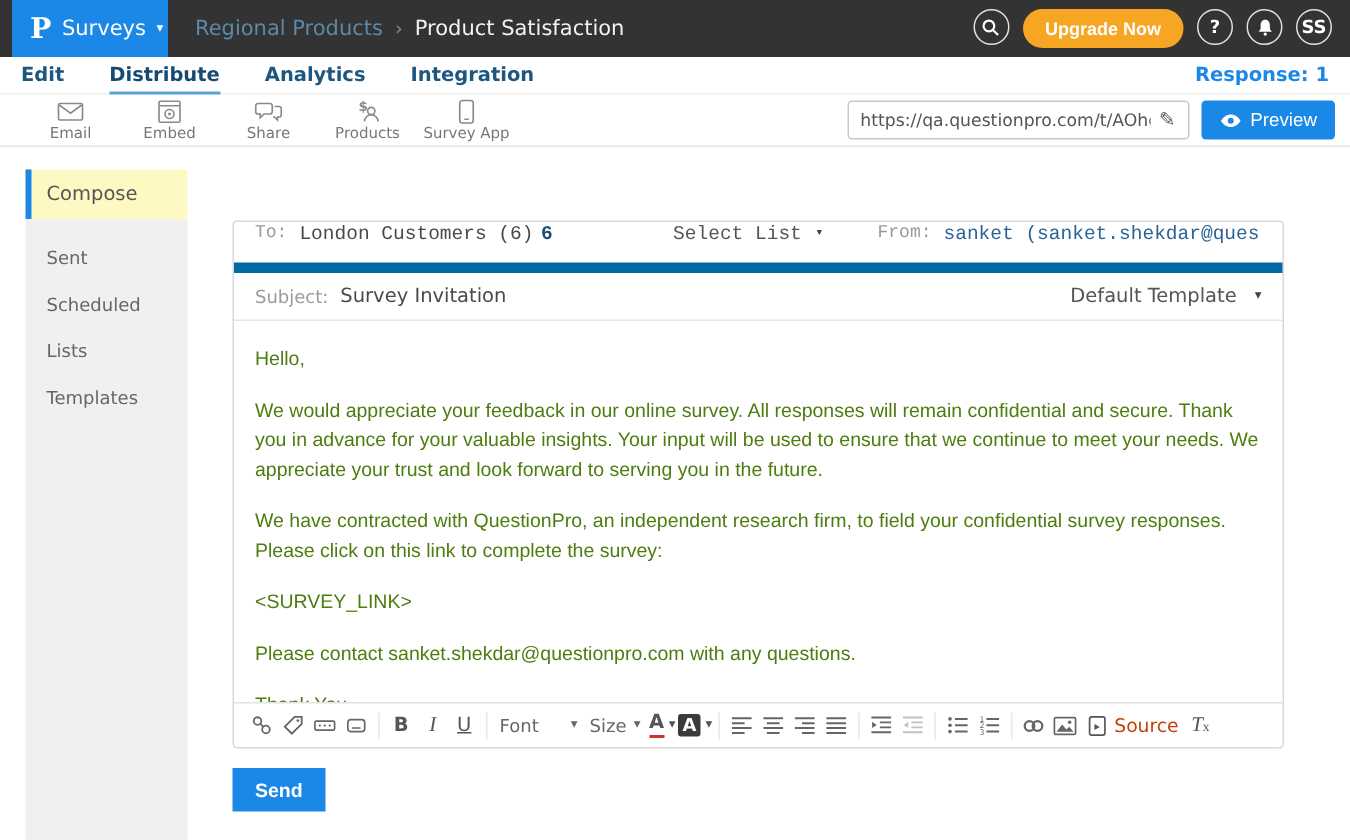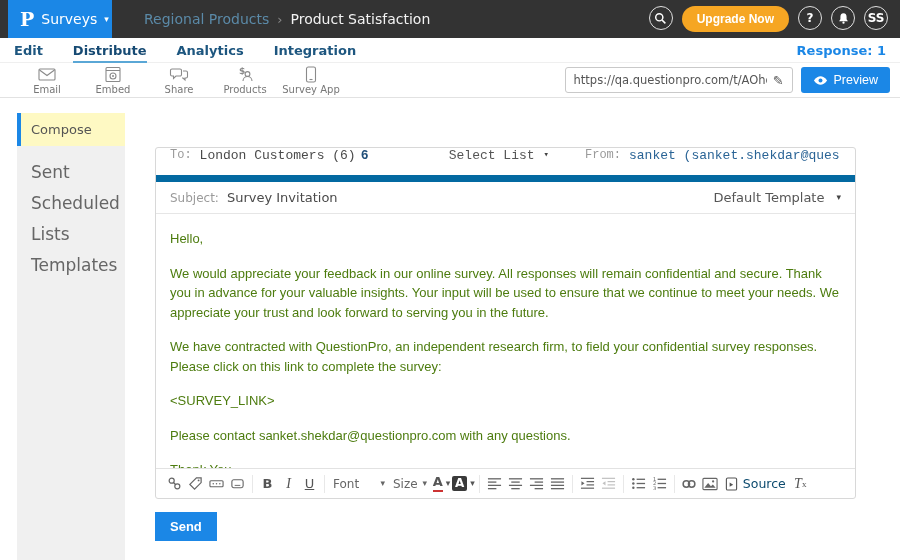--- a/index.html
+++ b/index.html
@@ -6,21 +6,21 @@
   html,body { width:900px; height:560px; overflow:hidden; }
   body { font-family:"DejaVu Sans", sans-serif; background:#fff; position:relative; }
 
   
   .topbar { height:38px; background:#333333; display:flex; align-items:center; }
   .logo-area { margin-left:8px; width:104px; height:38px; background:#1b87e6; display:flex; align-items:center; padding-left:12px; gap:7px; cursor:pointer; }
   .logo-glyph { color:#fff; font-size:19px; font-weight:bold; font-family:"DejaVu Serif", serif; }
   .app-menu-label { color:#fff; font-size:14px; }
   .caret { font-size:9px; line-height:1; }
   .logo-area .caret { color:#fff; }
-  .breadcrumb { margin-left:32px; font-size:14px; display:flex; align-items:center; gap:8px; }
+  .breadcrumb { margin-left:18px; font-size:14px; display:flex; align-items:center; gap:8px; }
   .crumb-parent { color:#5b8aa8; }
   .crumb-sep { color:#8a8a8a; font-size:13px; }
   .crumb-current { color:#f2f2f2; font-weight:500; }
   .top-actions { margin-left:auto; margin-right:12px; display:flex; gap:9px; }
   .circle-btn { width:24px; height:24px; border:1.5px solid #e0e0e0; border-radius:50%; display:flex; align-items:center; justify-content:center; color:#fff; font-size:12px; font-weight:bold; cursor:pointer; background:transparent; }
   .upgrade-btn { background:#f6a623; color:#fff; font-size:12px; font-weight:bold; border:none; border-radius:13px; padding:6px 15px; cursor:pointer; }
 
   
   .subnav { height:24px; background:#fff; display:flex; align-items:flex-start; padding:5px 14px 0 14px; gap:30px; }
   .subnav-item { font-size:13px; font-weight:600; color:#1d567f; cursor:pointer; padding-bottom:3px; }
@@ -36,21 +36,21 @@
   .url-box { width:228px; height:26px; border:1px solid #c9c9c9; border-radius:3px; background:#fff; display:flex; align-items:center; padding:0 8px; cursor:text; }
   .url-text { font-size:11.5px; color:#555; white-space:nowrap; overflow:hidden; }
   .pencil-icon { margin-left:auto; color:#555; font-size:13px; cursor:pointer; padding-left:6px; }
   .preview-btn { height:26px; background:#1b87e6; color:#fff; border:none; border-radius:3px; padding:0 12px; font-size:12.5px; display:flex; align-items:center; gap:6px; cursor:pointer; font-weight:500; }
 
   
   .main { position:relative; height:462px; background:#fff; }
   .sidebar { position:absolute; left:17px; top:15px; width:108px; bottom:0; }
   .side-item-active { height:33px; background:#fef9c3; border-left:4px solid #1b87e6; display:flex; align-items:center; padding-left:10px; font-size:13px; color:#555; cursor:pointer; }
   .side-rest { background:#f0f0f0; position:absolute; top:33px; left:0; right:0; bottom:-15px; padding-top:10px; }
-  .side-item { height:31px; display:flex; align-items:center; padding-left:14px; font-size:17px; color:#666; cursor:pointer; }
+  .side-item { height:31px; display:flex; align-items:center; padding-left:14px; font-size:12px; color:#666; cursor:pointer; }
 
   
   .editor { position:absolute; left:155px; width:701px; top:49px; height:352px; border:1px solid #d8d8d8; border-radius:3px; background:#fff; display:flex; flex-direction:column; }
   .row-to { height:34px; border-bottom:7px solid #0369a1; display:flex; align-items:flex-start; padding:0 14px; font-size:13px;font-family:Liberation Mono, monospace; }
   .row-subject { height:32px; border-bottom:1px solid #e6e6e6; display:flex; align-items:center; padding:0 14px; font-size:13px; }
   .field-label { color:#9a9a9a; font-size:12px; margin-right:8px; }
   .to-value { color:#4a4a4a; }
   .to-count { color:#1f4e79; font-weight:bold; margin-left:5px; }
   .select-list { margin-left:auto; margin-right:36px; color:#555; display:flex; align-items:center; gap:9px; cursor:pointer; }
   .select-list .caret, .template-select .caret { color:#444; }
@@ -67,21 +67,21 @@
   .fbtn.disabled { opacity:0.4; cursor:default; }
   .fsep { width:1px; height:18px; background:#e8e8e8; margin:0 4px; }
   .fbtn-bold { font-weight:bold; font-size:13px; }
   .fbtn-italic { font-style:italic; font-family:"Liberation Serif", serif; font-size:14px; }
   .fbtn-underline { text-decoration:underline; font-size:13px; }
   .fbtn-font { width:60px; justify-content:space-between; padding:0 4px; font-size:12px; color:#666; }
   .fbtn-size { width:42px; justify-content:space-between; padding:0 4px; font-size:12px; color:#666; }
   .fbtn-color { gap:3px; font-size:13px; font-weight:bold; }
   .color-a { border-bottom:2px solid #c33; line-height:1.1; }
   .bg-a { background:#3a3a3a; color:#fff; padding:0 3px; line-height:1.2; border-radius:2px; font-size:12px; }
-  .fbtn-source { gap:5px; font-size:12.5px; color:#0c4a6e; padding:0 4px;text-align:center; }
+  .fbtn-source { gap:5px; font-size:12.5px; color:#c2410c; padding:0 4px;text-align:center; }
   .fbtn-tx { font-family:"Liberation Serif", serif; font-style:italic; font-size:14px; }
   .fbtn-tx sub { font-size:9px; font-style:normal; }
 
   
   .actions { position:absolute; left:155px; top:414px; display:flex; align-items:center; gap:10px; }
   .send-btn { height:29px; padding:0 15px; background:#1b87e6; color:#fff; border:none; border-radius:0; font-size:13px; font-weight:600; cursor:pointer; }
   .schedule-ring { border:3px solid #cf2020; border-radius:9px; padding:3px; }
   .schedule-btn { height:28px; padding:0 19px; background:#f6f6f6; border:1px solid #cfcfcf; border-radius:3px; color:#666; font-size:13px; cursor:pointer; }
 </style>
 </head>

